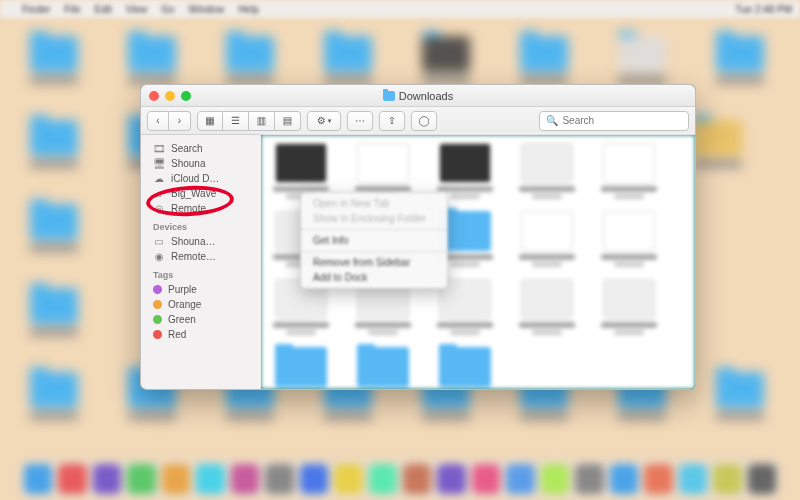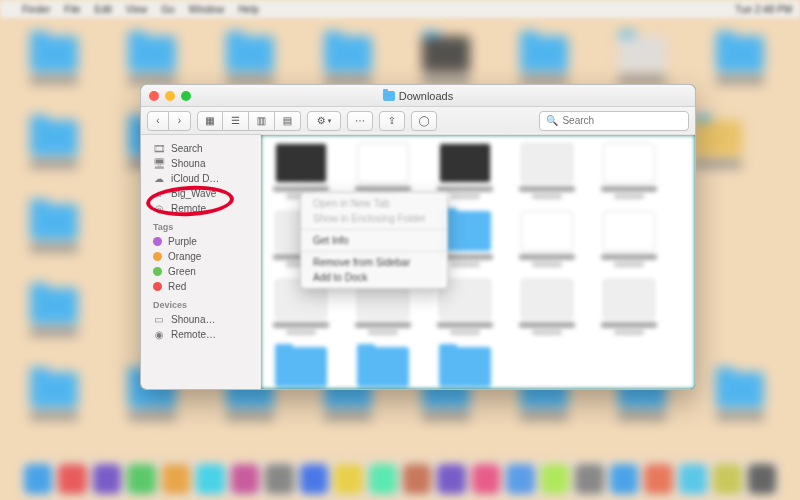--- a/index.html
+++ b/index.html
@@ -266,47 +266,47 @@
         <div class="sb-item highlighted">
             <span class="ico">⌂</span>
             <span>Big_Wave</span>
           </div>
         <div class="sb-item">
             <span class="ico">◎</span>
             <span>Remote</span>
           </div>
       </div>
       <div class="sb-section">
+        <div class="sb-heading">Devices</div>
+        <div class="sb-item">
+            <span class="ico">▭</span>
+            <span>Shouna…</span>
+          </div>
+        <div class="sb-item">
+            <span class="ico">◉</span>
+            <span>Remote…</span>
+          </div>
+      </div>
+      <div class="sb-section">
         <div class="sb-heading">Tags</div>
         <div class="sb-item">
             <span class="tag-dot" style="background:#b565d8"></span>
             <span>Purple</span>
           </div>
         <div class="sb-item">
             <span class="tag-dot" style="background:#f2a33c"></span>
             <span>Orange</span>
           </div>
         <div class="sb-item">
             <span class="tag-dot" style="background:#63c657"></span>
             <span>Green</span>
           </div>
         <div class="sb-item">
             <span class="tag-dot" style="background:#ef5350"></span>
             <span>Red</span>
-          </div>
-      </div>
-      <div class="sb-section">
-        <div class="sb-heading">Devices</div>
-        <div class="sb-item">
-            <span class="ico">▭</span>
-            <span>Shouna…</span>
-          </div>
-        <div class="sb-item">
-            <span class="ico">◉</span>
-            <span>Remote…</span>
           </div>
       </div>
     </div>
 
     <div class="content">
       <div class="grid-row">
         <div class="gcell">
             <div class="thumb dark"></div>
             <div class="glabel"></div>
             <div class="gsub"></div>

